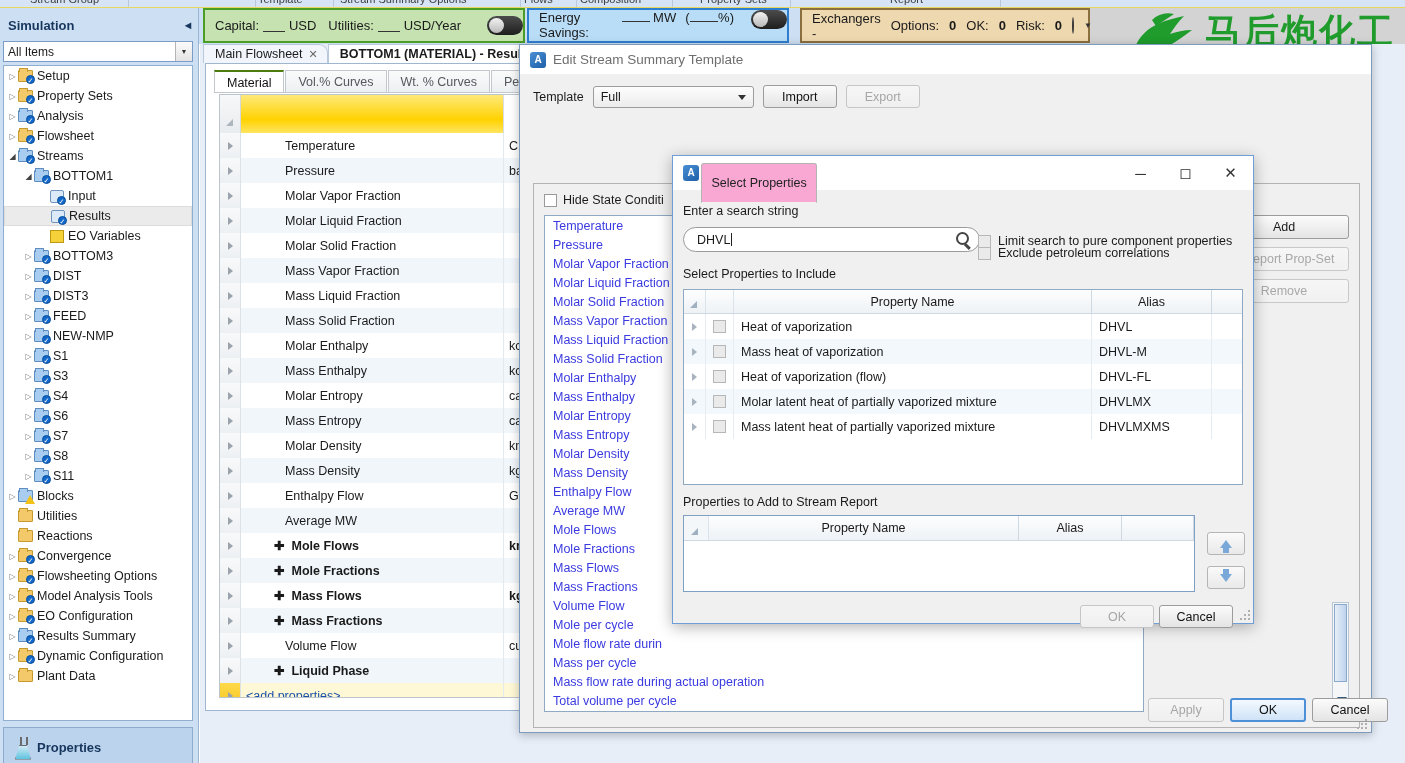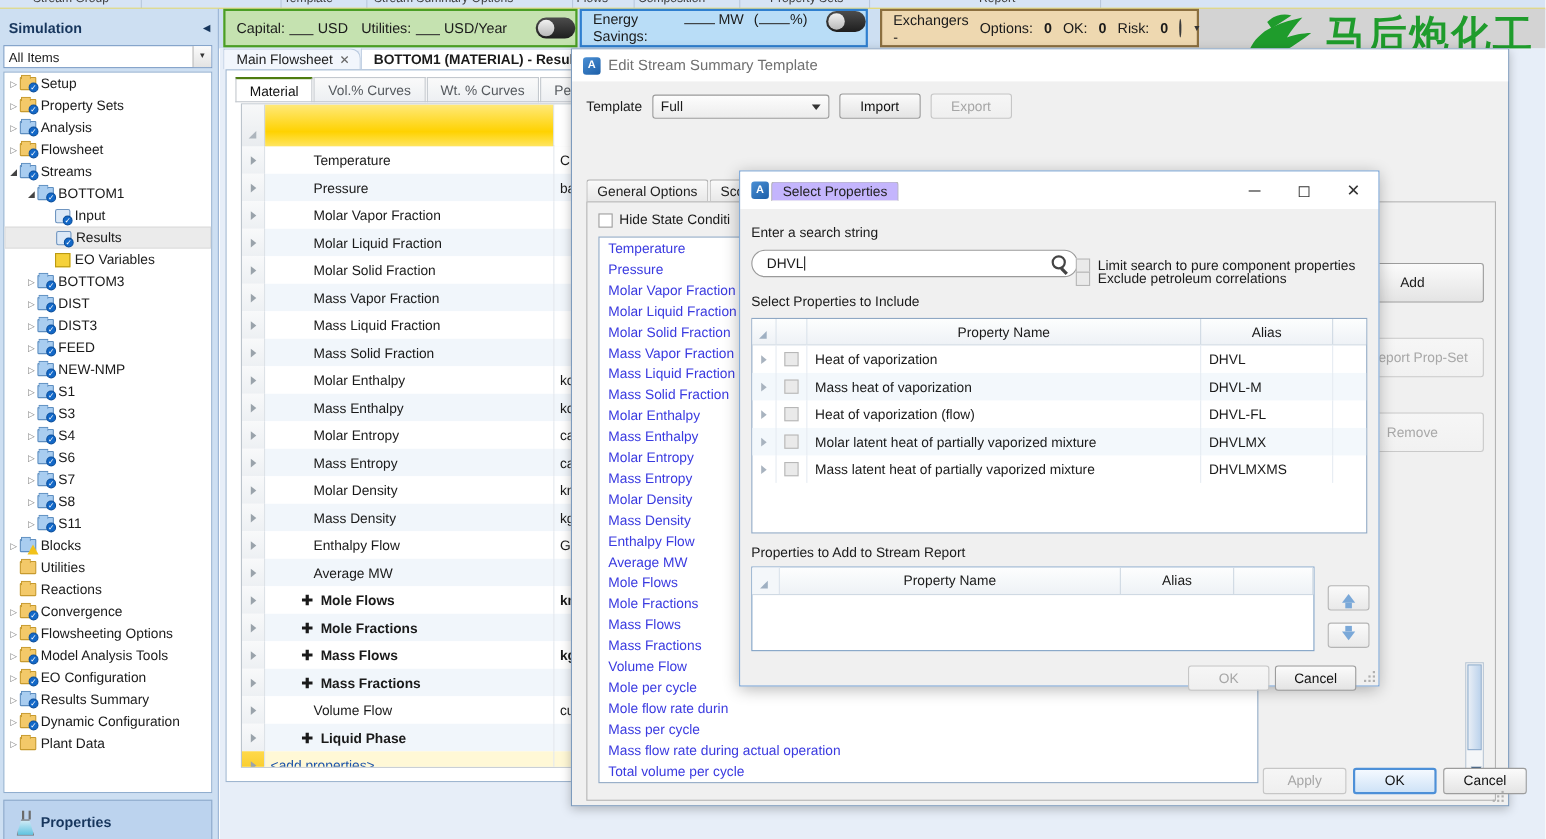--- a/index.html
+++ b/index.html
@@ -237,38 +237,38 @@
   }
   .btn.dis { color:#a6a6a6; background:linear-gradient(#f6f6f6,#efefef); border-color:#c6c6c6; }
   .btn.primary { border:2px solid #4d90d8; background:linear-gradient(#f4f9ff,#cfe3f7); }
 
   .tabbar { position:absolute; left:13px; top:118px; display:flex; gap:1px; align-items:flex-end; }
   .tb {
     height:20px; padding:0 9px; font-size:12.5px; background:linear-gradient(#fafafa,#e8e8e8);
     border:1px solid #b4b4b4; border-bottom:none; border-radius:3px 3px 0 0; color:#222;
     display:flex; align-items:center;
   }
-  .tb.active { background:#c4b5fd; height:18px; border-bottom:1px solid #f0f0f0; position:relative; z-index:3;}
+  .tb.active { background:#f9a8d4; height:40px; border-bottom:1px solid #f0f0f0; position:relative; z-index:3;}
   .tabpanel {
     position:absolute; left:13px; top:138px; width:827px; height:545px;
     background:#f0f0f0; border:1px solid #b4b4b4;
   }
   .hide-state { position:absolute; left:10px; top:9px; display:flex; align-items:center; gap:6px; font-size:12.5px; }
   .cbx { width:13px;height:13px;background:#fff;border:1px solid #9a9a9a; display:inline-block; flex:0 0 auto;}
   .cbx.grey { background:#eaeaea; border:1px solid #b7b7b7; }
   .proplist {
     position:absolute; left:10px; top:31px; width:600px; height:497px;
     background:#fff; border:1px solid #8fa8c4; overflow:hidden;
   }
   .pl-item { height:19px; padding-left:8px; font-size:12.5px; color:#3a3ae0; display:flex; align-items:center;
              white-space:nowrap; }
   .side-btns { position:absolute; right:10px; top:31px; width:130px; display:flex; flex-direction:column; gap:8px; }
-  .side-btn { height:36px; width:130px; display:flex; align-items:center; justify-content:center;
+  .side-btn { height:24px; width:130px; display:flex; align-items:center; justify-content:center;
               font-size:12.5px; background:linear-gradient(#fbfbfb,#e4e4e4);
-              border:1px solid #9c9c9c; border-radius:3px;margin-top:24px; }
+              border:1px solid #9c9c9c; border-radius:3px; }
   .side-btn.dis { color:#a8a8a8; background:linear-gradient(#f6f6f6,#f1f1f1); border-color:#c9c9c9; }
   .vscroll {
     position:absolute; right:10px; top:418px; width:17px; height:110px;
     background:#f4f6f8; border:1px solid #b9c6d3;
   }
   .vscroll .thumb { position:absolute; left:1px; top:1px; width:13px; height:78px;
     background:linear-gradient(90deg,#e8eef6,#bcd3ec); border:1px solid #8aa9cb; }
   .vscroll .dn { position:absolute; left:4px; bottom:8px; width:0;height:0;
     border-left:5px solid transparent;border-right:5px solid transparent;border-top:6px solid #35597f; }
   .dlg-tpl-footer { position:absolute; left:0; bottom:0; width:851px; height:44px; }

